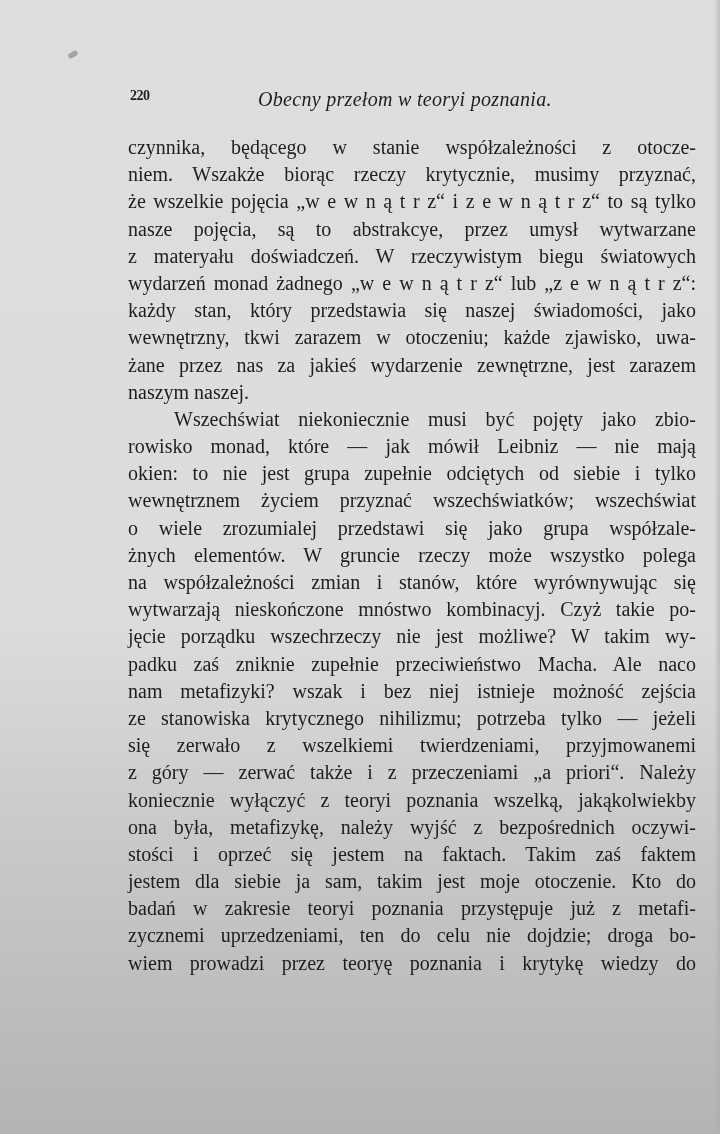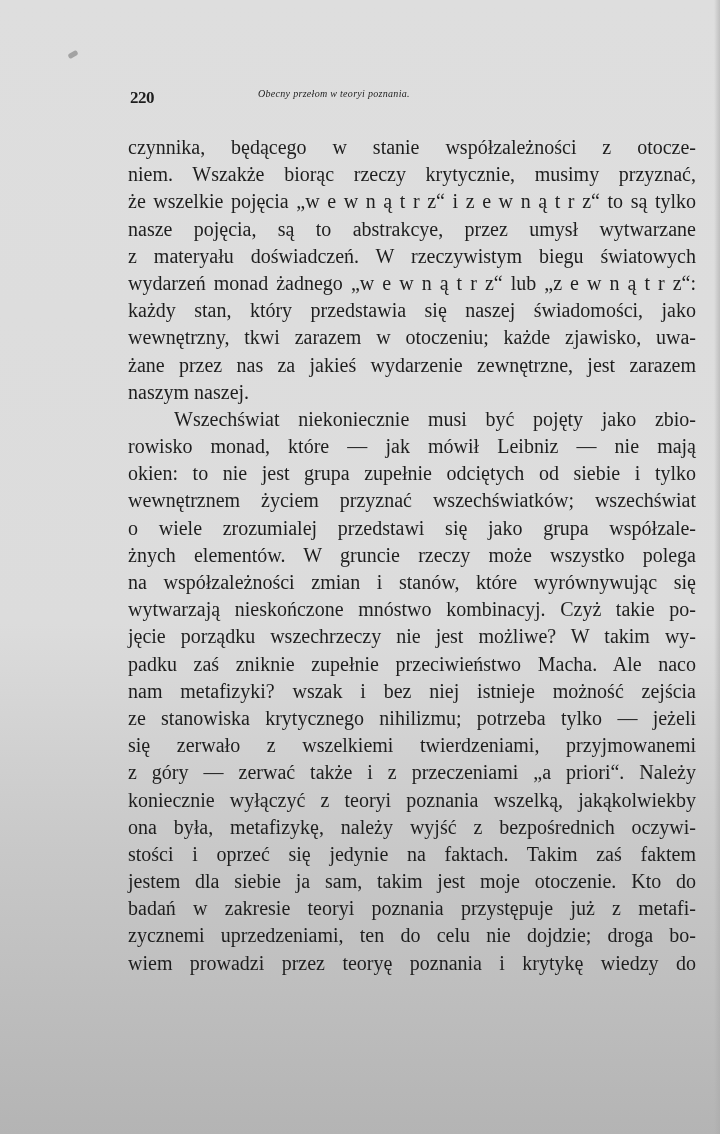--- a/index.html
+++ b/index.html
@@ -40,31 +40,31 @@
     left: 130px;
     top: 88px;
     width: 470px;
     height: 24px;
   }
   .page-number {
     position: absolute;
     left: 0;
     top: 0;
     font-family: "Liberation Serif", serif;
-    font-size: 17px;
+    font-size: 14px;
     font-weight: bold;
     letter-spacing: -0.5px;
   }
   .head-title {
     position: absolute;
     left: 128px;
     top: 0;
     font-family: "Liberation Serif", serif;
     font-style: italic;
-    font-size: 10px;
+    font-size: 20px;
     letter-spacing: 0.3px;
   }
   .body-text {
     position: absolute;
     left: 128px;
     top: 134px;
     width: 568px;
   }
   .line {
     height: 27.2px;
@@ -117,20 +117,20 @@
       <span class="line">na współzależności zmian i stanów, które wyrównywując się</span>
       <span class="line">wytwarzają nieskończone mnóstwo kombinacyj. Czyż takie po-</span>
       <span class="line">jęcie porządku wszechrzeczy nie jest możliwe? W takim wy-</span>
       <span class="line">padku zaś zniknie zupełnie przeciwieństwo Macha. Ale naco</span>
       <span class="line">nam metafizyki? wszak i bez niej istnieje możność zejścia</span>
       <span class="line">ze stanowiska krytycznego nihilizmu; potrzeba tylko — jeżeli</span>
       <span class="line">się zerwało z wszelkiemi twierdzeniami, przyjmowanemi</span>
       <span class="line">z góry — zerwać także i z przeczeniami „a priori“. Należy</span>
       <span class="line">koniecznie wyłączyć z teoryi poznania wszelką, jakąkolwiekby</span>
       <span class="line">ona była, metafizykę, należy wyjść z bezpośrednich oczywi-</span>
-      <span class="line">stości i oprzeć się jedynie na faktach. Takim zaś faktem</span>
+      <span class="line">stości i oprzeć się jestem na faktach. Takim zaś faktem</span>
       <span class="line">jestem dla siebie ja sam, takim jest moje otoczenie. Kto do</span>
       <span class="line">badań w zakresie teoryi poznania przystępuje już z metafi-</span>
       <span class="line">zycznemi uprzedzeniami, ten do celu nie dojdzie; droga bo-</span>
       <span class="line">wiem prowadzi przez teoryę poznania i krytykę wiedzy do</span>
     </div>
   </div>
 </div>
 
 </body></html>

